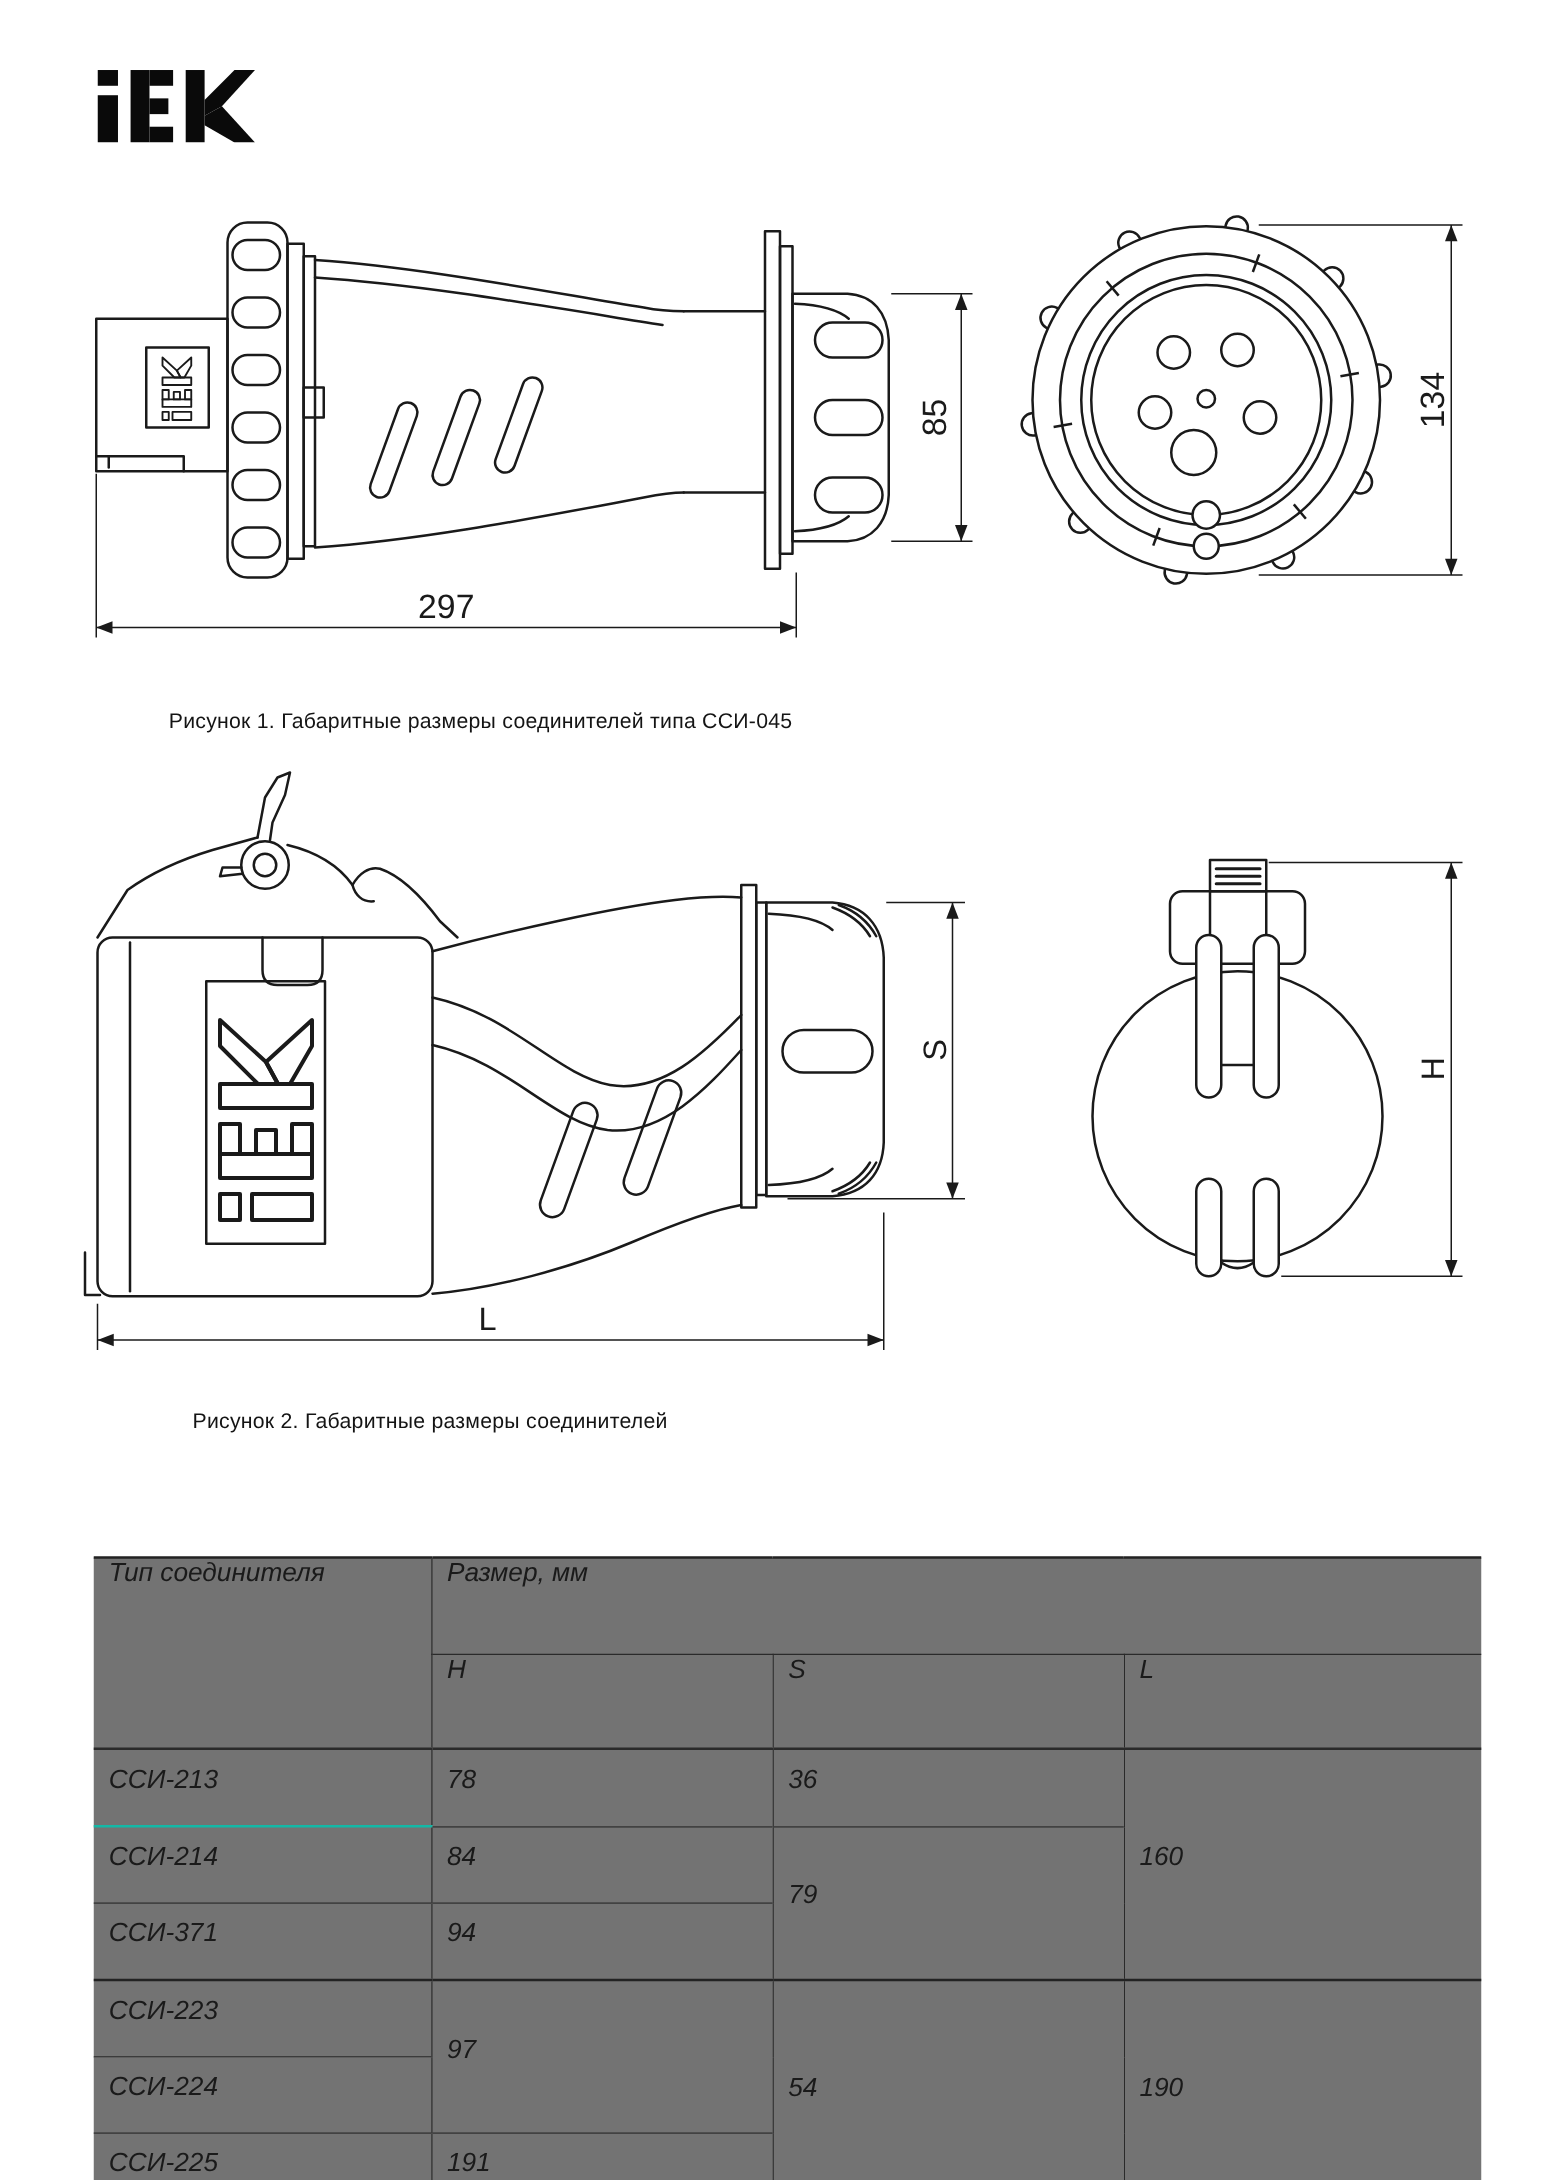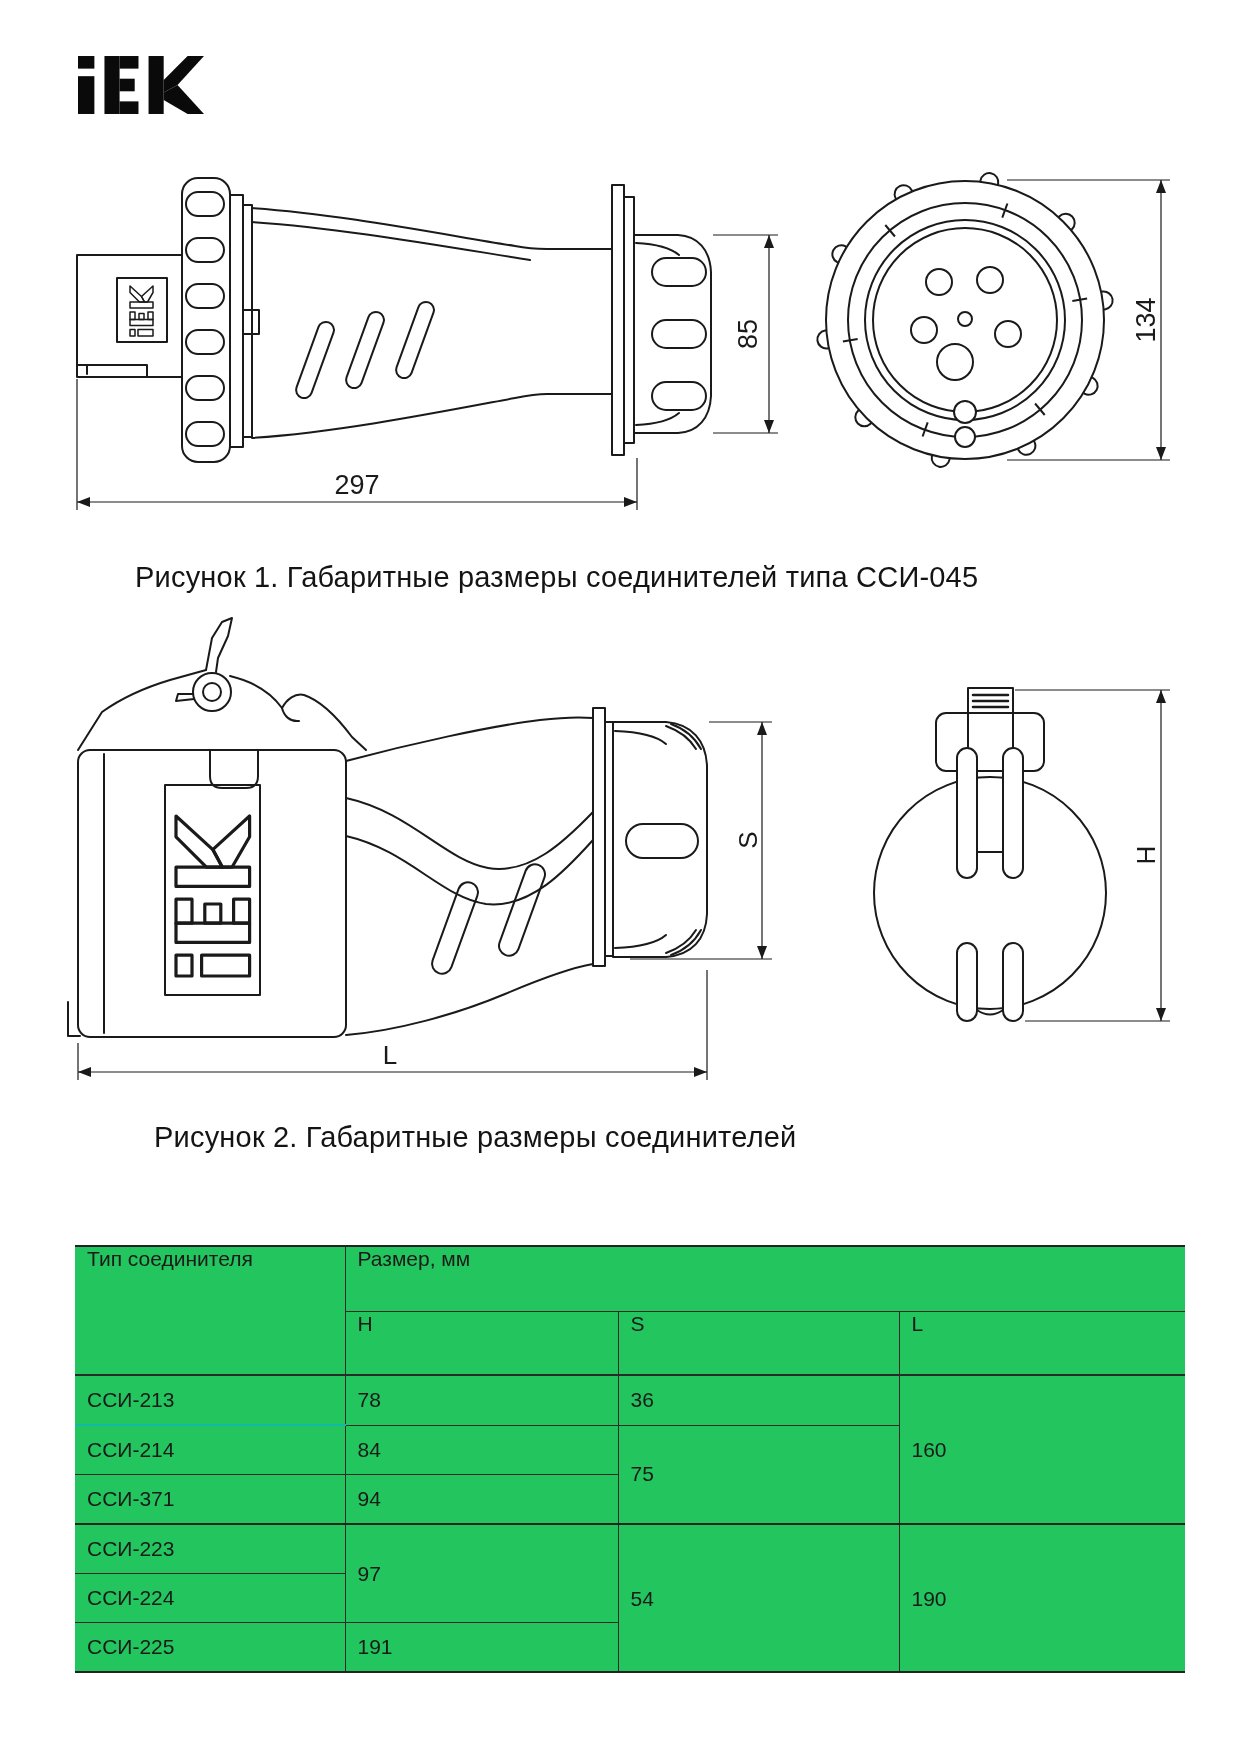--- a/index.html
+++ b/index.html
@@ -3,29 +3,29 @@
 <meta charset="utf-8">
 <style>
   html,body { margin:0; padding:0; background:#888; }
   #page {
     position:relative; width:1240px; height:1744px; margin:0 auto;
     background:#ffffff; overflow:hidden;
     font-family:"Liberation Sans", sans-serif; color:#1a1a1a;
   }
   .abs { position:absolute; }
   svg text { font-family:"Liberation Sans", sans-serif; fill:#1a1a1a; }
-  .caption { font-size:29px; color:#141414; letter-spacing:0.2px; }
+  .caption { font-size:17px; color:#141414; letter-spacing:0.2px; }
   .caption .ln { display:block; line-height:42px; }
 
   
   table.dims {
     border-collapse:collapse; table-layout:fixed;
     width:1110px; font-size:21px; color:#1a1a1a;
   }
-  table.dims td { padding:0 0 0 12px; background:#22c55e; }
+  table.dims td { padding:0 0 12px 12px; background:#737373;font-style:italic; }
   td.h1 { height:64px; vertical-align:top; padding-top:16px; }
   td.h2 { height:62px; vertical-align:top; padding-top:14px; }
   td.c  { height:48px; vertical-align:middle; }
   .bt   { border-top:1.5px solid #2a2a2a; }
   .btT  { border-top:2.5px solid #222; }      
   .bb   { border-bottom:2px solid #14b8a6; }
   .br   { border-right:1.5px solid #2a2a2a; }
   .bbT  { border-bottom:2.5px solid #222; }
 </style>
 </head>
@@ -317,21 +317,21 @@
 
         <tr>
           <td class="c bb bt br" style="border-top-width:2px">ССИ-213</td>
           <td class="c bt br" style="border-top-width:2px">78</td>
           <td class="c bt br" style="border-top-width:2px">36</td>
           <td class="c bt" style="border-top-width:2px" rowspan="3">160</td>
         </tr>
         <tr>
           <td class="c bt br">ССИ-214</td>
           <td class="c bt br">84</td>
-          <td class="c bt br" rowspan="2">75</td>
+          <td class="c bt br" rowspan="2">79</td>
         </tr>
         <tr>
           <td class="c bt br">ССИ-371</td>
           <td class="c bt br">94</td>
         </tr>
 
         <tr>
           <td class="c btT br">ССИ-223</td>
           <td class="c btT br" rowspan="2">97</td>
           <td class="c btT br" rowspan="3">54</td>

